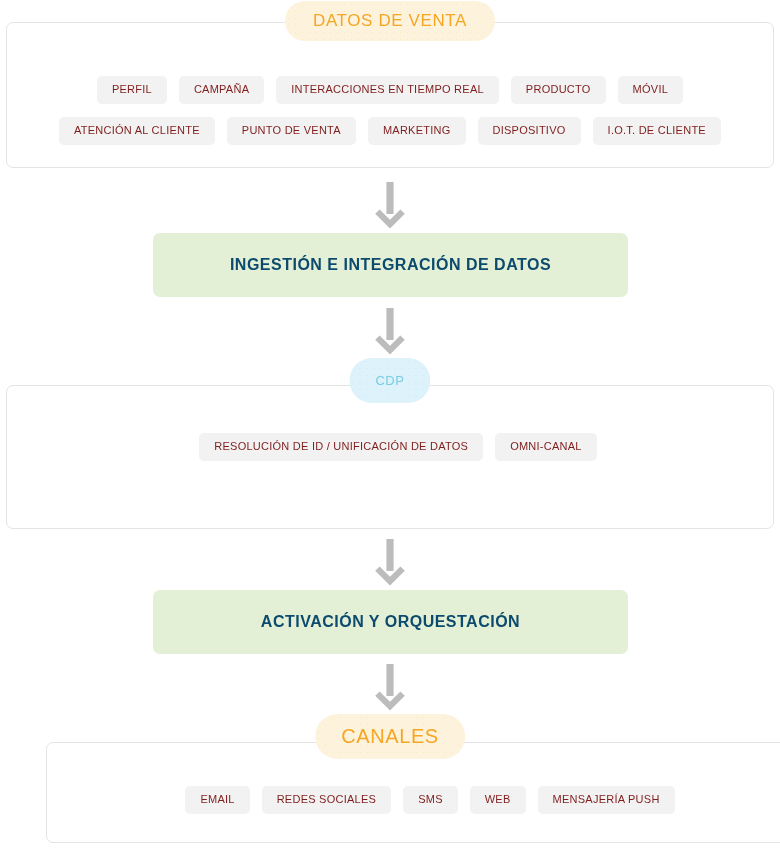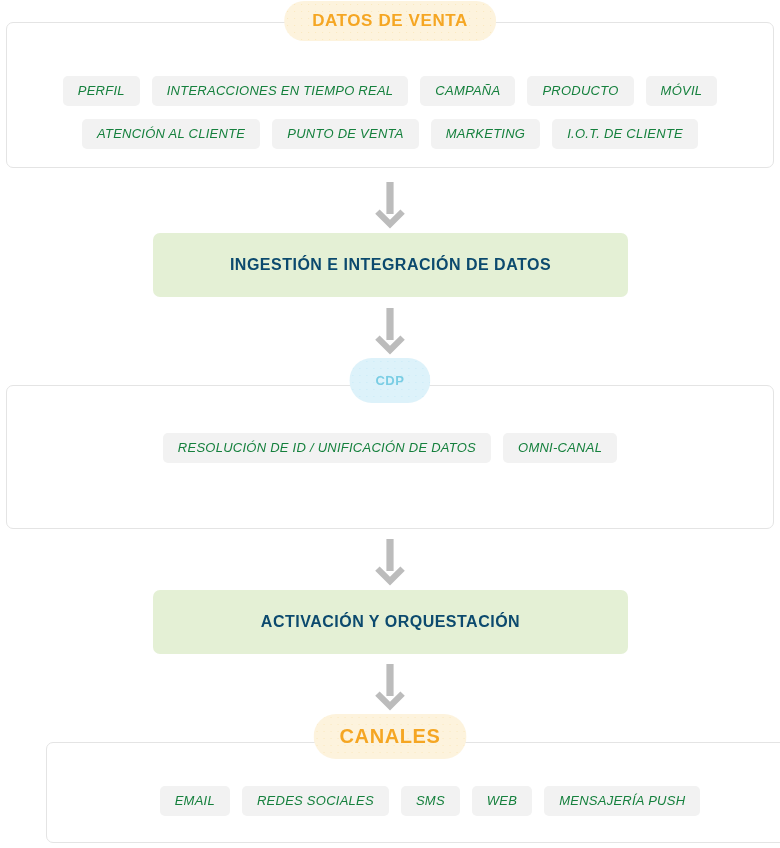--- a/index.html
+++ b/index.html
@@ -37,21 +37,21 @@
   .header-pill {
     position: absolute;
     left: 50%;
     transform: translateX(-50%);
     z-index: 5;
     border-radius: 26px;
     display: flex;
     align-items: center;
     justify-content: center;
     letter-spacing: 0.6px;
-    font-weight: bold;
+    font-weight: normal;
     white-space: nowrap;
     background-image:
       radial-gradient(circle, rgba(246,214,140,0.38) 0.7px, rgba(0,0,0,0) 0.8px);
     background-size: 7px 7px;
   }
   .pill-orange {
     background-color: #fdf3dd;
     color: #f5a623;
   }
   .pill-blue {
@@ -71,28 +71,27 @@
   }
   .tag-row {
     display: flex;
     flex-wrap: nowrap;
     justify-content: center;
     align-items: center;
     gap: 12px;
   }
   .tag {
     background: #f2f2f2;
-    color: #15803d;
+    color: #7f1d1d;
     border-radius: 5px;
     padding: 8px 15px 9px 15px;
-    font-size: 13px;
+    font-size: 11px;
     letter-spacing: 0.25px;
     white-space: nowrap;
     line-height: 1;
-    font-style: italic;
   }
 
   
   .stage-bar {
     position: absolute;
     left: 153px;
     width: 475px;
     box-sizing: border-box;
     background: #e4f0d5;
     border-radius: 7px;
@@ -120,21 +119,21 @@
   #pill-datos-venta { top: 1px; height: 40px; padding: 0 28px; font-size: 17px; }
   #box-sources { top: 22px; height: 146px; }
   #sources-tags { position: absolute; top: 53px; left: 0; right: 0; }
   #arrow-1 { top: 182px; }
 
   #bar-ingesta { top: 233px; height: 64px; }
   #arrow-2 { top: 308px; }
 
   #pill-cdp { top: 358px; height: 45px; padding: 0 26px; font-size: 13px; }
   #box-cdp { top: 385px; height: 144px; }
-  #cdp-tags { position: absolute; top: 47px; left: 0; right: 0; gap: 8px; }
+  #cdp-tags { position: absolute; top: 47px; left: 8px; right: 0; gap: 8px; }
   #arrow-3 { top: 539px; }
 
   #bar-activacion { top: 590px; height: 64px; }
   #arrow-4 { top: 664px; }
 
   #pill-canales { top: 714px; height: 45px; padding: 0 26px; font-size: 20px; }
   #box-channels { top: 742px; height: 101px; margin-left: 40px; }
   #channels-tags { position: absolute; top: 43px; left: 0; right: 0; }
 </style>
 </head>
@@ -143,29 +142,30 @@
 <div id="diagram">
 
   <div class="header-pill pill-orange" id="pill-datos-venta">
     <span>DATOS DE VENTA</span>
   </div>
 
   <div class="group-box" id="box-sources">
     <div class="tag-rows" id="sources-tags">
       <div class="tag-row" style="margin-bottom:13px;">
         <span class="tag">PERFIL</span>
+        <span class="tag">CAMPAÑA</span>
         <span class="tag">INTERACCIONES EN TIEMPO REAL</span>
-        <span class="tag">CAMPAÑA</span>
         <span class="tag">PRODUCTO</span>
         <span class="tag">MÓVIL</span>
       </div>
       <div class="tag-row">
         <span class="tag">ATENCIÓN AL CLIENTE</span>
         <span class="tag">PUNTO DE VENTA</span>
         <span class="tag">MARKETING</span>
+        <span class="tag">DISPOSITIVO</span>
         <span class="tag">I.O.T. DE CLIENTE</span>
       </div>
     </div>
   </div>
 
   <div class="arrow" id="arrow-1">
     <svg width="34" height="48" viewBox="0 0 34 48" xmlns="http://www.w3.org/2000/svg">
       <path d="M13.4 0 H20.6 V32 H13.4 Z" fill="#bcbcbc"></path>
       <path d="M17 46.5 L2.2 31.7 L6.6 27.4 L17 37.8 L27.4 27.4 L31.8 31.7 Z" fill="#bcbcbc"></path>
     </svg>

